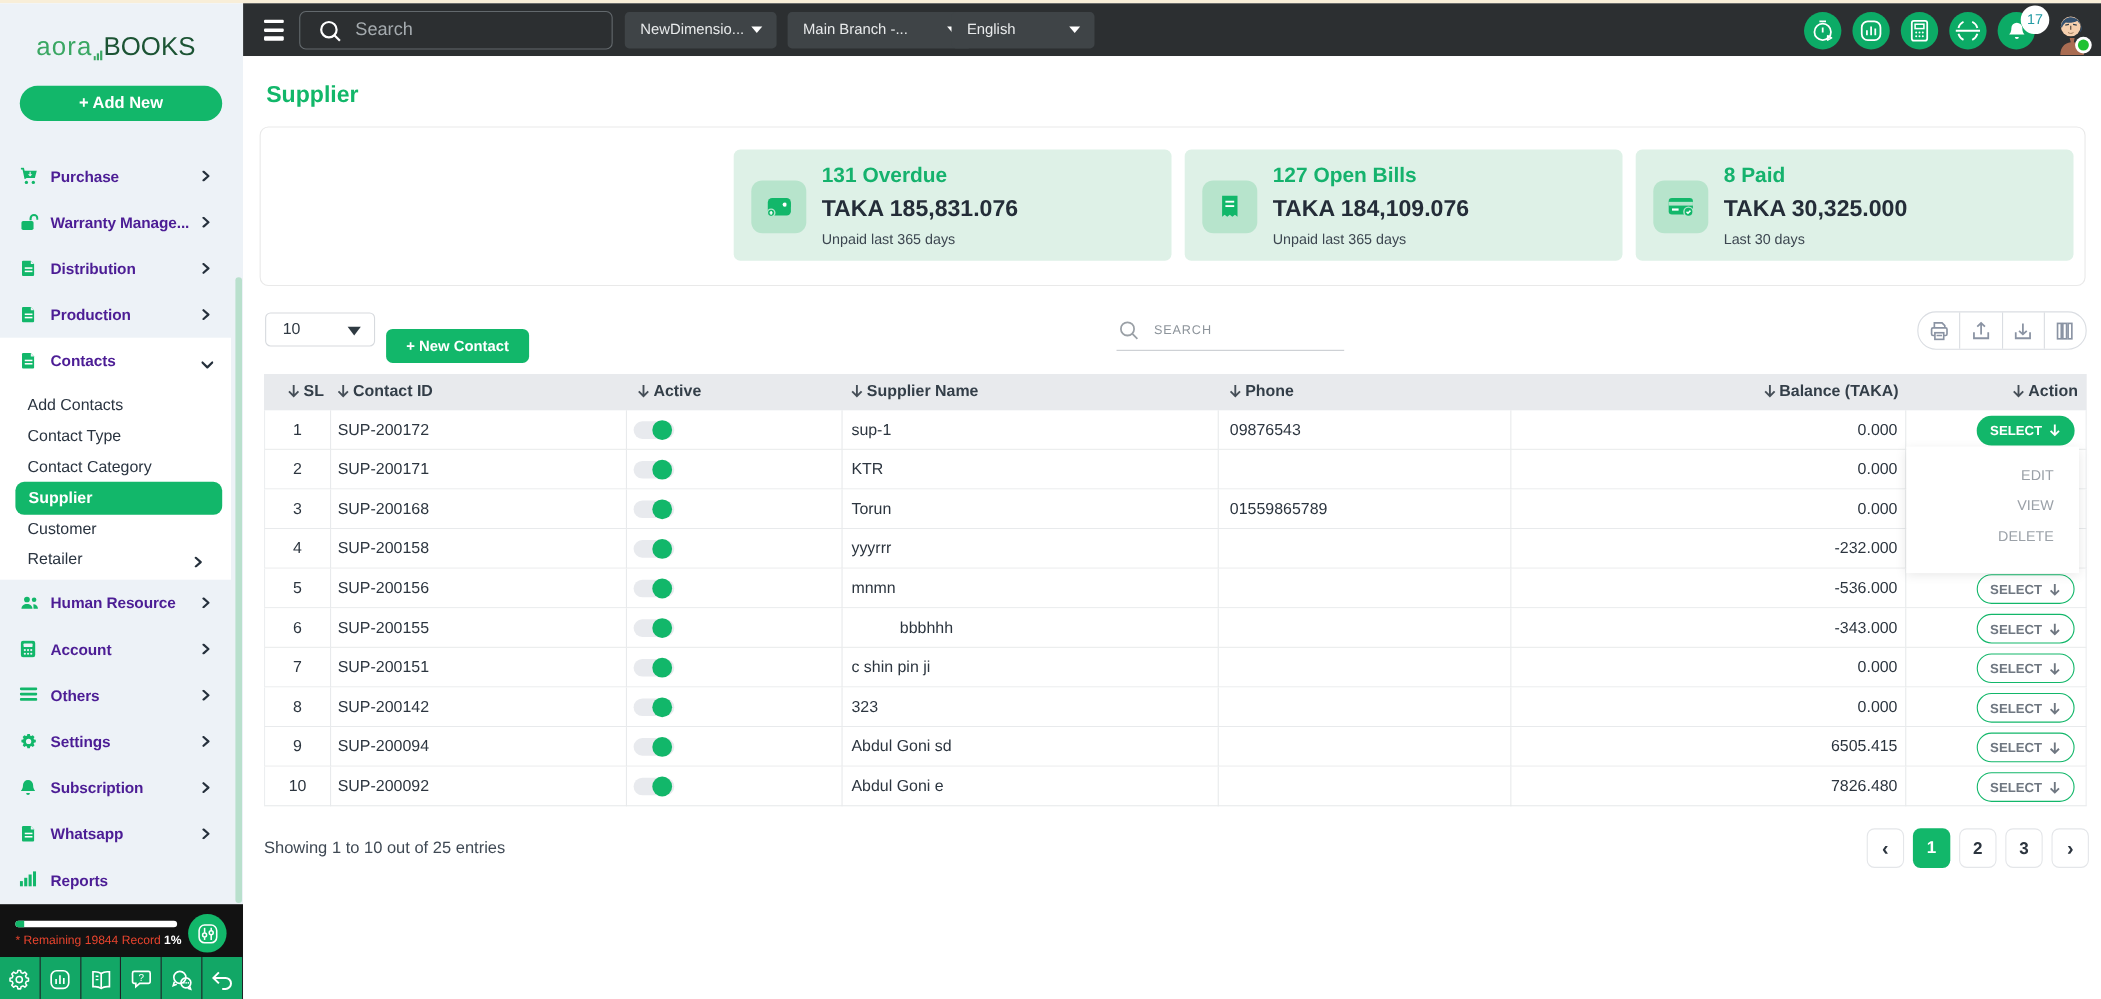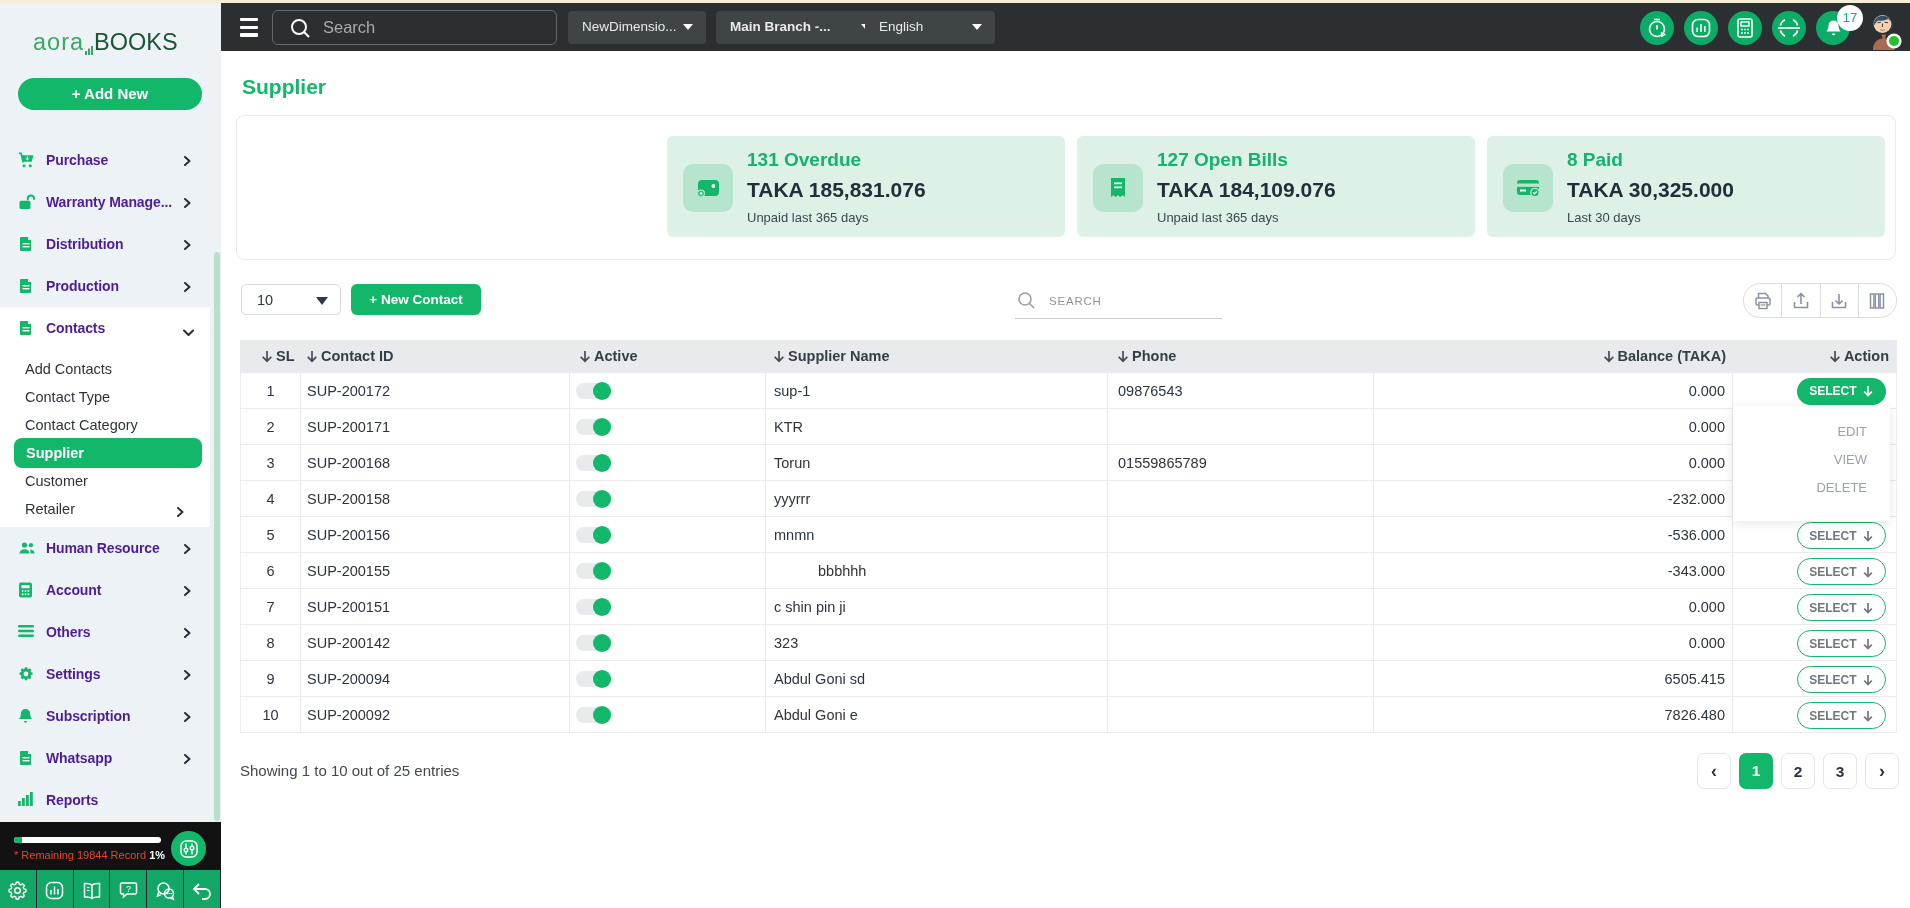--- a/index.html
+++ b/index.html
@@ -48,21 +48,21 @@
 .scard .tile { position:absolute; left:16px; top:28px; width:50px; height:48px; background:#b7e4cc; border-radius:10px;
   display:flex; align-items:center; justify-content:center;}
 .scard .t1 { position:absolute; left:80px; top:13px; font-size:19px; font-weight:bold; color:#15b26d; }
 .scard .t2 { position:absolute; left:80px; top:42px; font-size:21px; font-weight:bold; color:#242d38; }
 .scard .t3 { position:absolute; left:80px; top:74px; font-size:13px; color:#3c4650; }
 
 .selbox { position:absolute; left:20px; top:233px; width:100px; height:31px; border:1px solid #d7dade; border-radius:5px; background:#fff; }
 .selbox .v { position:absolute; left:15px; top:7px; font-size:14.5px; color:#303a44; }
 .selbox .c { position:absolute; right:12px; top:12px; width:0; height:0; border-left:6px solid transparent;
   border-right:6px solid transparent; border-top:8px solid #2f3a42; }
-.newcontact { position:absolute; left:130px; top:233px; width:130px; height:31px; background:#12b76a; border-radius:6px;
+.newcontact { position:absolute; left:130px; top:248px; width:130px; height:31px; background:#12b76a; border-radius:6px;
   color:#fff; font-size:13.5px; font-weight:bold; text-align:center; line-height:31px; }
 .msearch { position:absolute; left:794px; top:231px; width:207px; height:37px; border-bottom:1px solid #c9ccd1; }
 .msearch .mtext { position:absolute; left:34px; top:13px; font-size:11.5px; letter-spacing:0.8px; color:#8d949b; }
 .icongroup { position:absolute; left:1522px; top:232px; width:154px; height:35px; border:1px solid #dadde2;
   border-radius:17px; display:flex; }
 .icongroup .ig { flex:1; display:flex; align-items:center; justify-content:center; border-right:1px solid #dadde2; }
 .icongroup .ig:last-child { border-right:none; }
 
 .tbl { position:absolute; left:19px; top:289px; width:1657px; }
 .thead { position:absolute; left:0; top:0; width:1657px; height:46px; background:#e8eaed; }
@@ -324,21 +324,21 @@
       <div></div>
     </div>
   <div class="searchbox">
     <svg style="position:absolute;left:15px;top:5px" width="26" height="26" viewBox="0 0 26 26">
       <circle cx="11" cy="11" r="7" fill="none" stroke="#fff" stroke-width="2"></circle>
       <line x1="16" y1="16" x2="21" y2="21" stroke="#fff" stroke-width="2"></line>
     </svg>
     <div class="stext">Search</div>
   </div>
   <div class="ndrop" style="left:347px; width:138px;">NewDimensio...<span class="caret"></span></div>
-  <div class="ndrop" style="left:495px; width:168px;font-weight:bold;">Main Branch -...<span class="caret"></span></div>
+  <div class="ndrop" style="left:495px; width:168px;">Main Branch -...<span class="caret"></span></div>
   <div class="ndrop" style="left:644px; width:130px;">English<span class="caret"></span></div>
   <div class="circ" style="left:1419px;" id="ic-timer">
       <svg width="22" height="22" viewBox="0 0 22 22">
         <circle cx="11" cy="12" r="7.5" fill="none" stroke="#fff" stroke-width="1.6"></circle>
         <line x1="11" y1="8" x2="11" y2="12.5" stroke="#fff" stroke-width="1.6"></line>
         <line x1="8" y1="2.5" x2="14" y2="2.5" stroke="#fff" stroke-width="1.6"></line>
         <path d="M15.5 15.5l3.6 2-3.6 2z" fill="none" stroke="#fff" stroke-width="1.4" stroke-linejoin="round"></path>
       </svg>
     </div>
   <div class="circ" style="left:1463px;" id="ic-chart">

